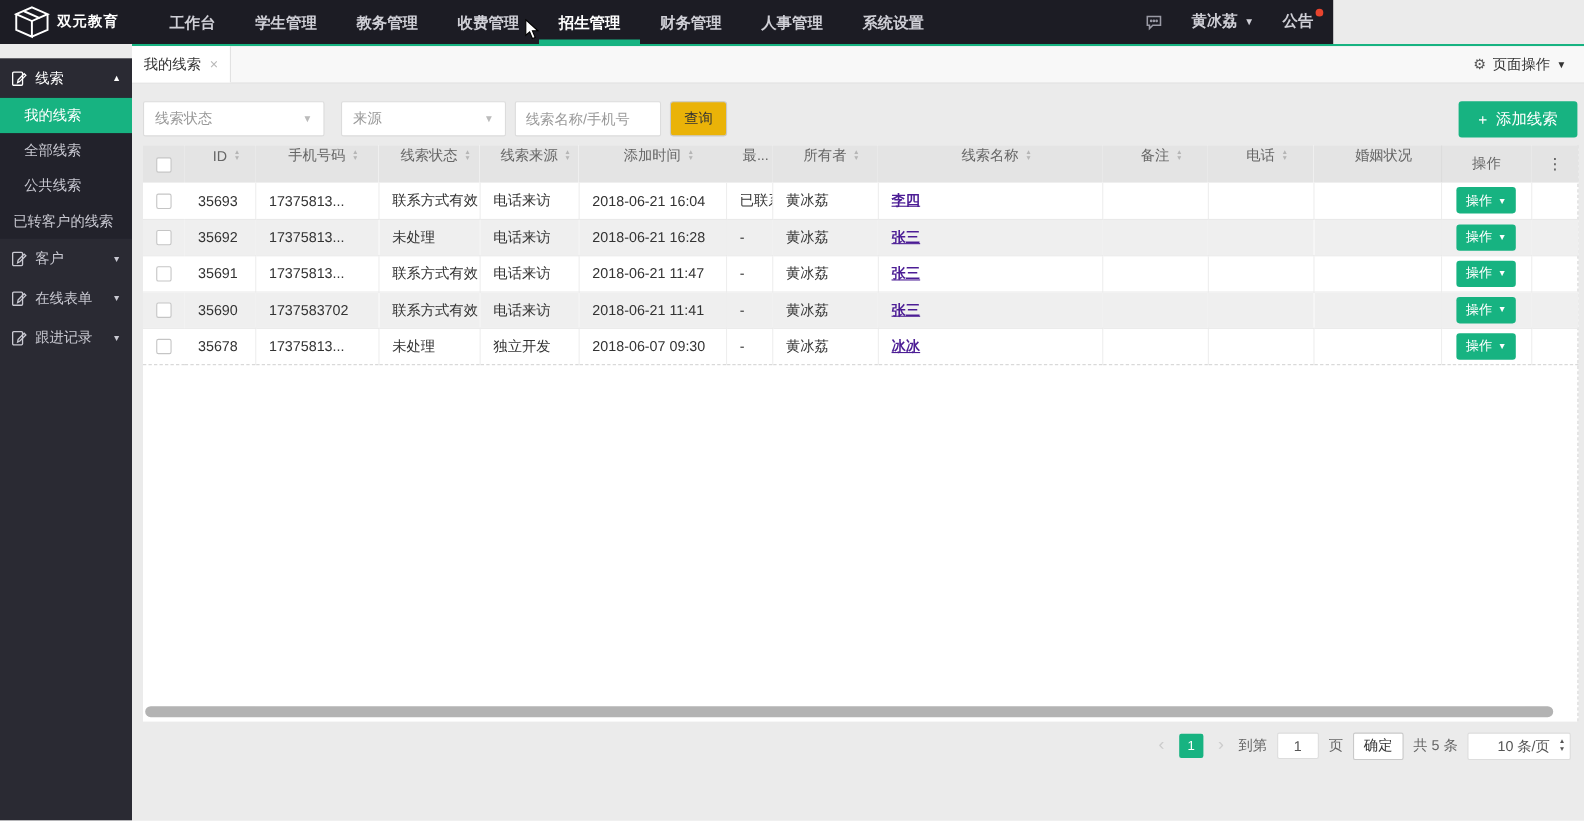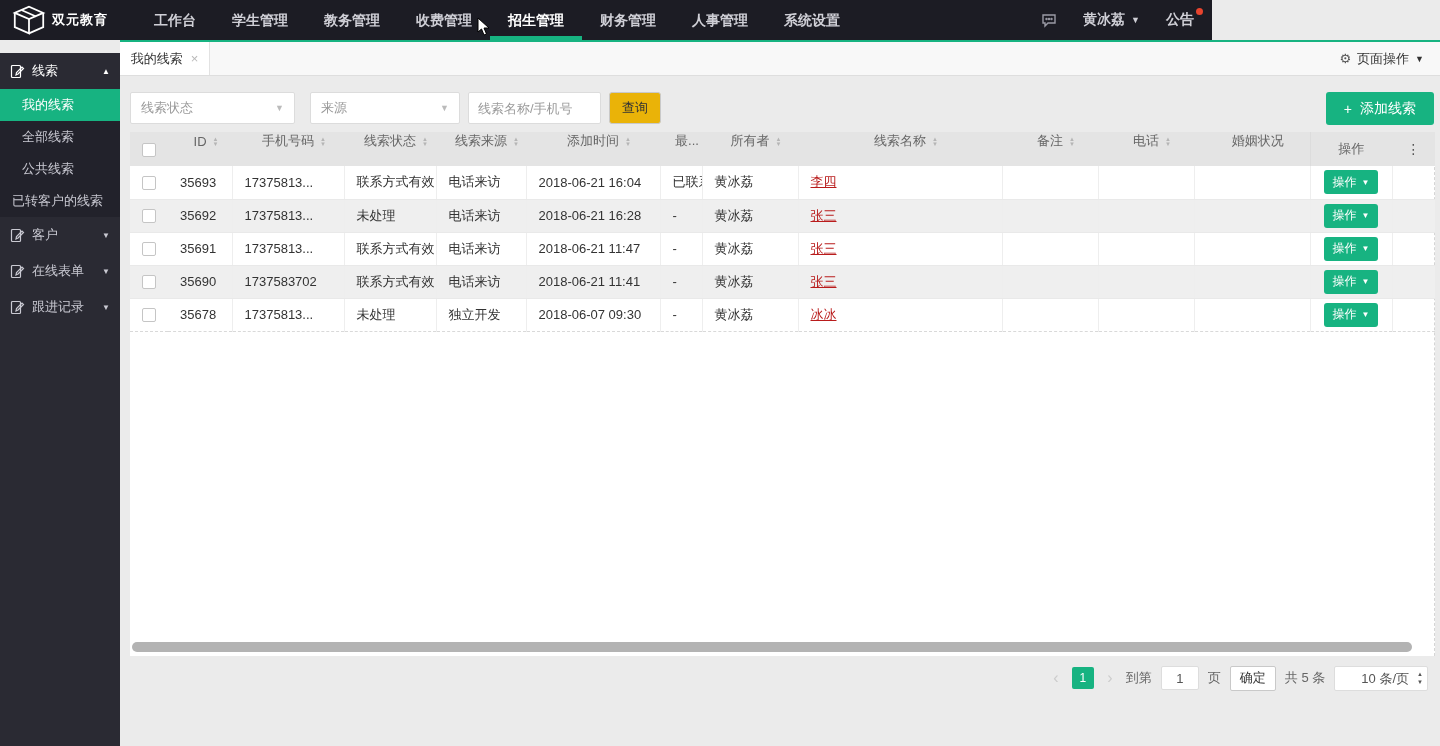--- a/index.html
+++ b/index.html
@@ -61,21 +61,21 @@
   th.cb, td.cb { text-align:center; padding:0; }
   td { height:33px; font-size:13px; color:#333; padding:0 0 0 12px; border-bottom:1px solid #e9e9e9; border-right:1px solid #eeeeee; white-space:nowrap; overflow:hidden; }
   tr.stripe td { background:#efefef; }
   tr.lastrow td { border-bottom:1px dashed #d9d9d9; }
   td.cb, th.cb { border-right:none; }
   th.opcol, td.opcol { border-left:1px solid #dcdcdc; text-align:center; padding:0; }
   th.morecol, td.morecol { text-align:center; padding:0; border-right:none; color:#555; font-size:14px; }
   .cbx { display:inline-block; width:14px; height:14px; background:#fff; border:1px solid #c5c5c5; border-radius:2px; vertical-align:middle; cursor:pointer; }
   .sort { display:inline-block; vertical-align:middle; margin-left:6px; line-height:0; }
   .sort i { display:block; font-style:normal; font-size:6px; line-height:5px; color:#b5b5b5; }
-  a.lead-link { color:#b91c1c; text-decoration:underline; cursor:pointer; }
+  a.lead-link { color:#4c1d95; text-decoration:underline; cursor:pointer;font-weight:bold; }
   .btn-op { background:#17b381; color:#fff; border:none; border-radius:3px; height:24px; padding:0 9px; font-size:12px; cursor:pointer; display:inline-flex; align-items:center; gap:5px; font-family:inherit; }
   .btn-op .caret { font-size:8px; }
 
   .hscroll { position:absolute; left:2px; right:22px; bottom:2px; height:14px; }
   .hthumb { height:10px; margin-top:2px; background:#b3b3b3; border-radius:5px; width:100%; cursor:pointer; }
 
   
   .pager { height:44px; display:flex; align-items:center; justify-content:flex-end; gap:9px; padding-right:12px; font-size:13px; color:#666; }
   .pg-arrow { color:#ccc; font-size:16px; cursor:default; width:14px; text-align:center; }
   .pg-cur { width:22px; height:22px; background:#17b381; color:#fff; border-radius:2px; text-align:center; line-height:22px; font-size:12px; cursor:pointer; }

